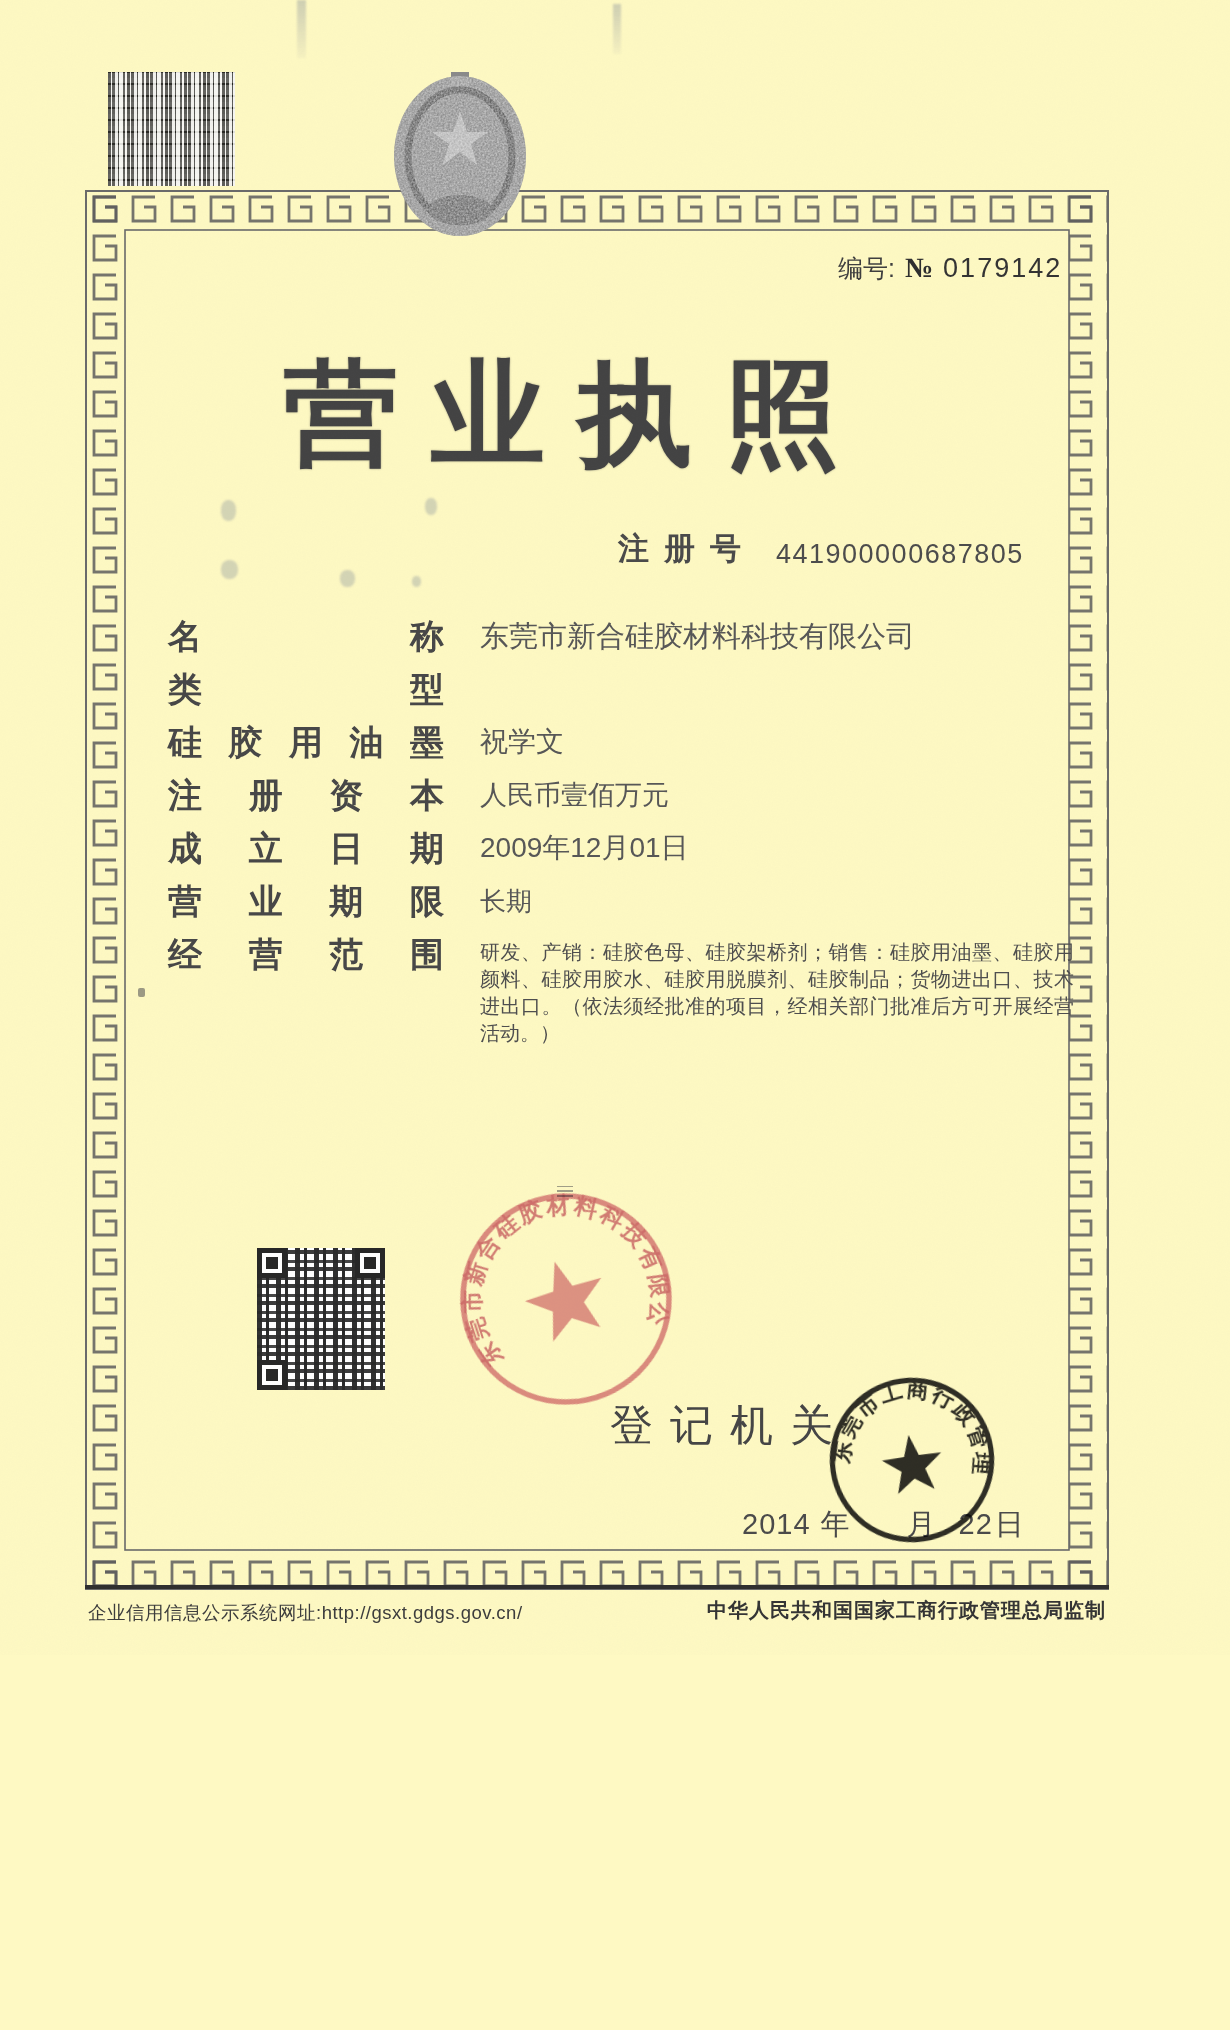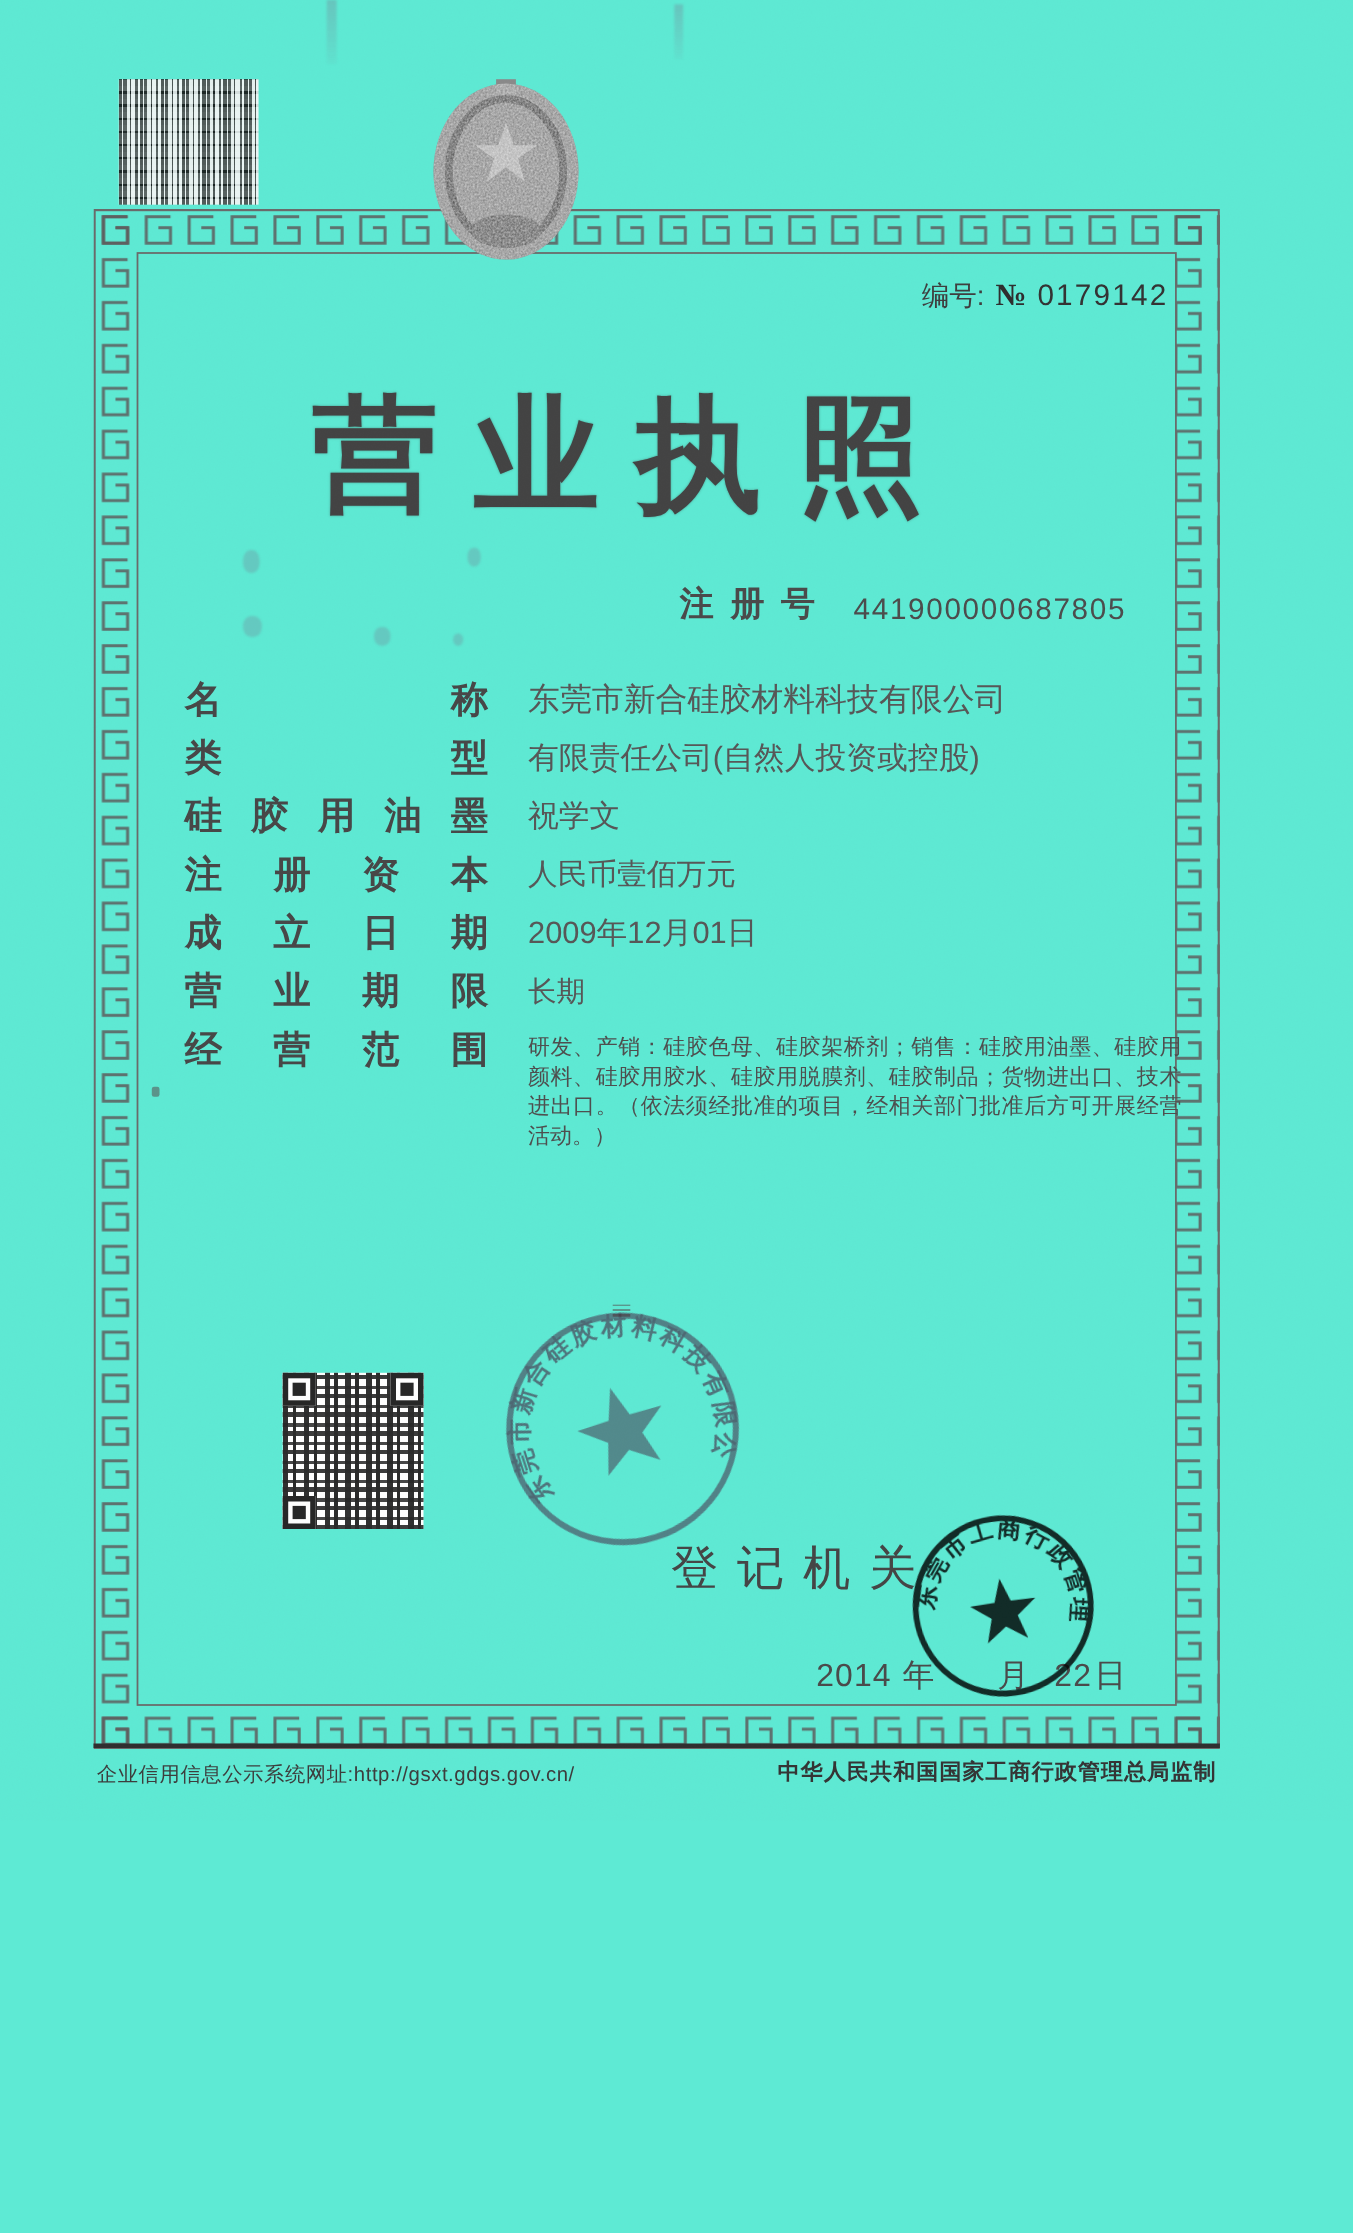--- a/index.html
+++ b/index.html
@@ -1,21 +1,21 @@
 <!DOCTYPE html>
 <html><head>
 <meta charset="utf-8">
 <style>
   * { margin:0; padding:0; box-sizing:border-box; }
   html,body { background:#ffffff; }
   body {
     width:1230px; height:2030px; position:relative; overflow:hidden;
     font-family:"Liberation Sans", sans-serif;
   }
-  #doc { position:absolute; inset:0; background:#5eead4; }
+  #doc { position:absolute; inset:0; background:#fef9c3; }
   .abs { position:absolute; }
 
   
   .barcode {
     left:108px; top:72px; width:127px; height:114px; opacity:.92;
     background:
       repeating-linear-gradient(0deg, rgba(250,250,250,.25) 0 5px, rgba(30,30,30,.10) 5px 7px, rgba(255,255,255,.28) 7px 12px),
       repeating-linear-gradient(90deg, #161616 0 3px, #f7f7f7 3px 4px, #1d1d1d 4px 7px, #efefef 7px 10px, #101010 10px 11px, #f4f4f4 11px 15px, #222 15px 17px, #fafafa 17px 19px);
     filter:blur(.4px);
   }
@@ -144,21 +144,20 @@
     <span class="rv">441900000687805</span>
   </div>
 
   <div class="abs fields">
     <div class="frow">
       <div class="flabel">名称</div>
       <div class="fvalue" style="font-size:29px">东莞市新合硅胶材料科技有限公司</div>
     </div>
     <div class="frow">
       <div class="flabel">类型</div>
-      <div class="fvalue" style="font-size:28px">有限责任公司(自然人投资或控股)</div>
     </div>
     <div class="frow">
       <div class="flabel">硅胶用油墨</div>
       <div class="fvalue" style="font-size:28px">祝学文</div>
     </div>
     <div class="frow">
       <div class="flabel">注册资本</div>
       <div class="fvalue" style="font-size:27px">人民币壹佰万元</div>
     </div>
     <div class="frow">

